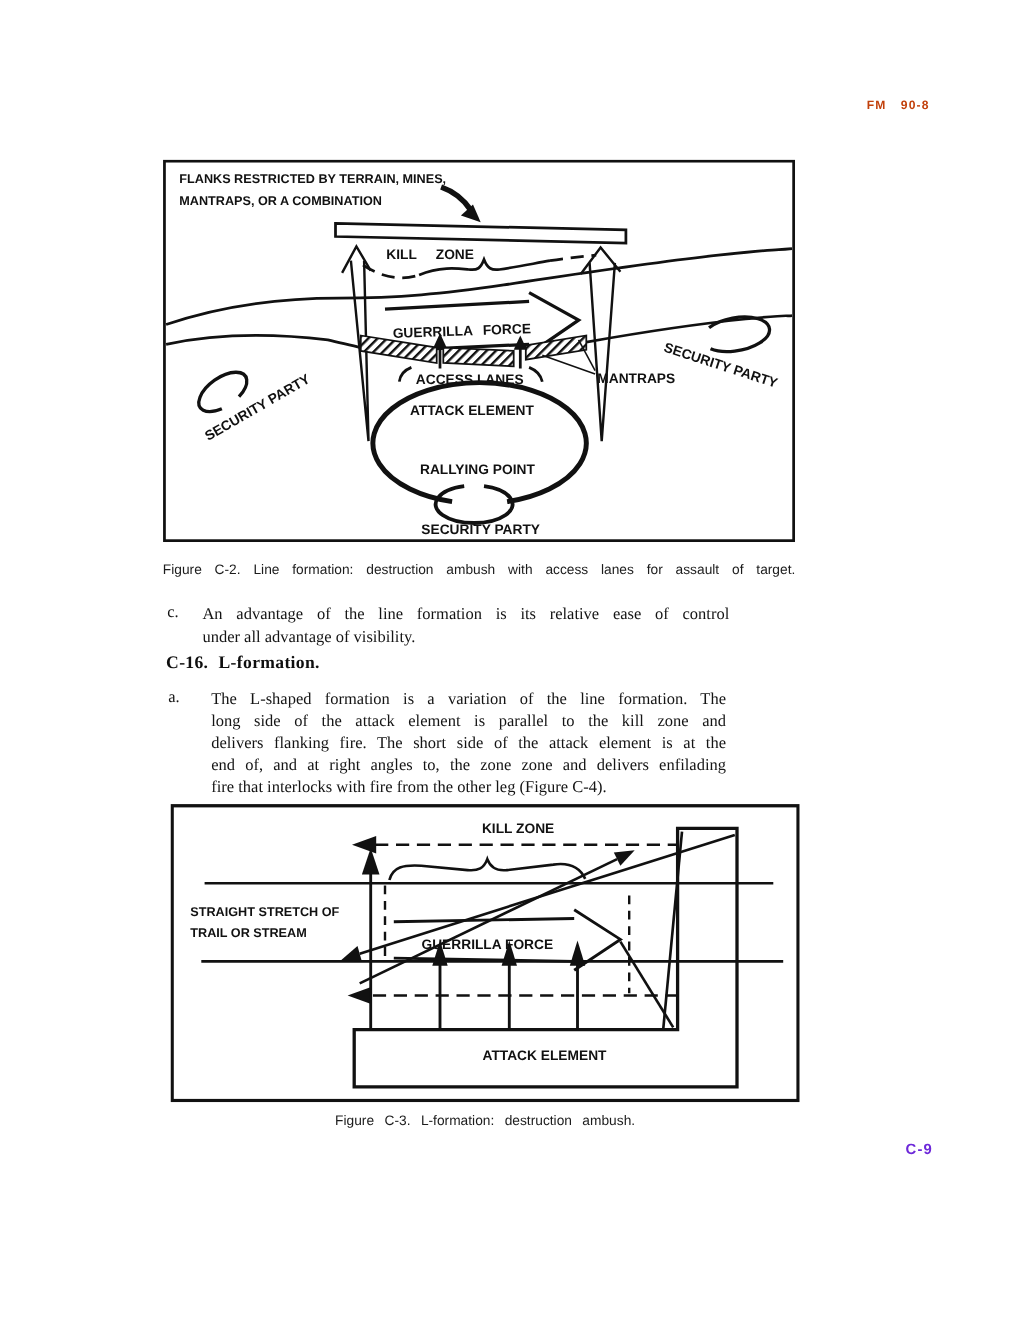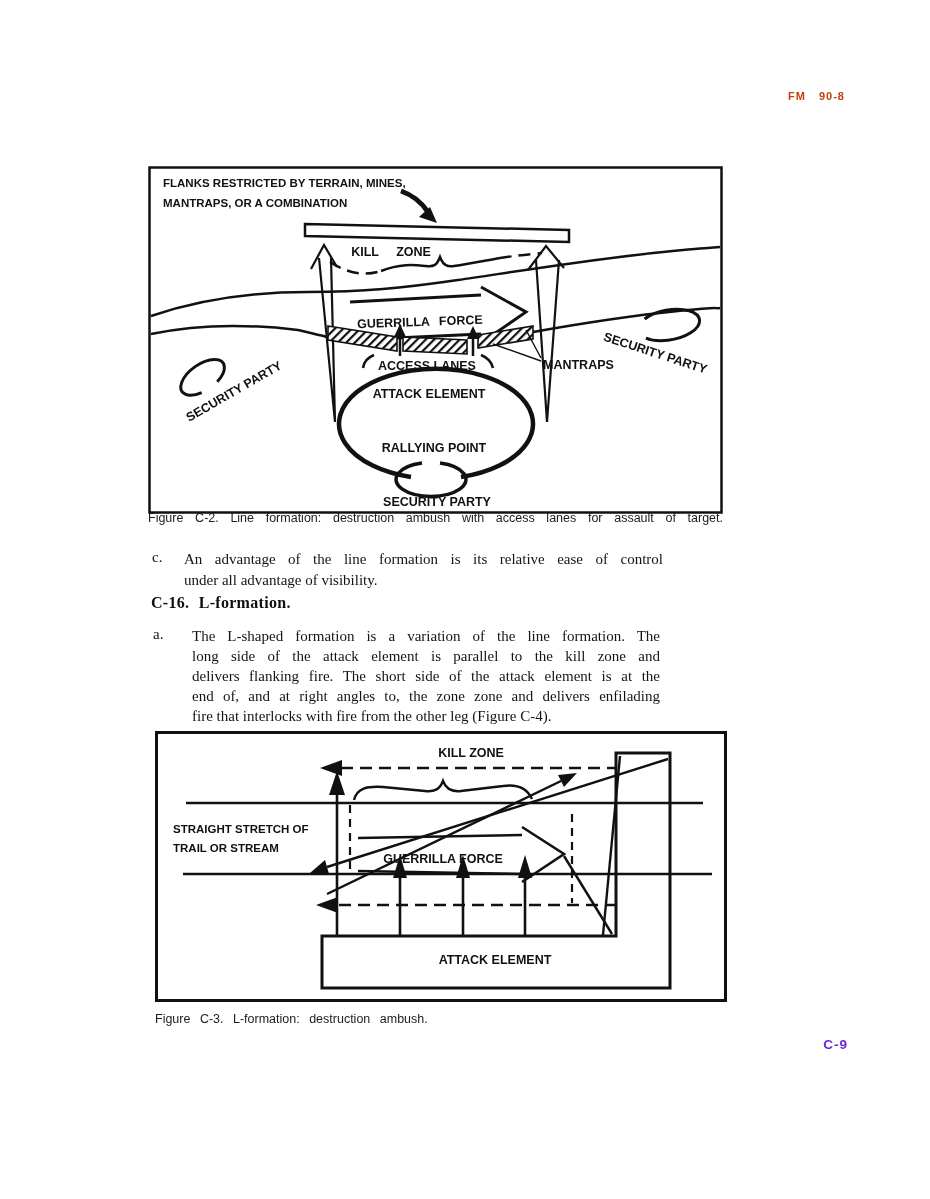--- a/index.html
+++ b/index.html
@@ -15,21 +15,21 @@
   .pageno{
     position:absolute;top:1037px;right:82px;
     font-family:"Liberation Sans",sans-serif;font-weight:700;font-size:13.5px;
     letter-spacing:1px;color:#6d28d9;
   }
   .figwrap{position:absolute;}
   .figcap{
     position:absolute;font-family:"Liberation Sans",sans-serif;font-size:12.5px;color:#1c1c1c;
   }
   .figcap.spread{text-align:justify;text-align-last:justify;}
-  .figcap.center{text-align:left;word-spacing:6px;}
+  .figcap.center{text-align:center;word-spacing:6px;}
   .para{position:absolute;font-size:15px;line-height:20px;color:#141414;}
   .para .bodyline{text-align:justify;text-align-last:justify;white-space:normal;}
   .para .bodyline.last{text-align-last:left;}
   .para-c .bodyline{line-height:21px;}
   .plabel{position:absolute;font-size:15px;color:#141414;}
   .heading{
     position:absolute;font-weight:700;font-size:16px;letter-spacing:0.3px;word-spacing:5px;color:#0f0f0f;
   }
   svg{display:block;}
   .dlab{font-family:"Liberation Sans",sans-serif;font-weight:700;fill:#111;}
@@ -41,21 +41,21 @@
   .blk{fill:#111;stroke:none;}
   .ws14{word-spacing:14px;} .ws6{word-spacing:6px;}
 </style>
 </head>
 <body>
 
 <div class="page">
 
   <div class="hdr-code">FM 90-8</div>
 
-  <div class="figwrap" style="left:148px;top:166px;">
+  <div class="figwrap" style="left:148px;top:145px;">
     <svg width="575" height="348" viewBox="0 0 575 348">
       <defs>
         <pattern id="hatch" width="6" height="6" patternUnits="userSpaceOnUse" patternTransform="rotate(45)">
           <rect width="6" height="6" fill="#fff"></rect>
           <line x1="1" y1="0" x2="1" y2="6" stroke="#111" stroke-width="2.4"></line>
         </pattern>
       </defs>
 
       <rect x="1.5" y="1.5" width="572" height="345" class="ln w25"></rect>
 

